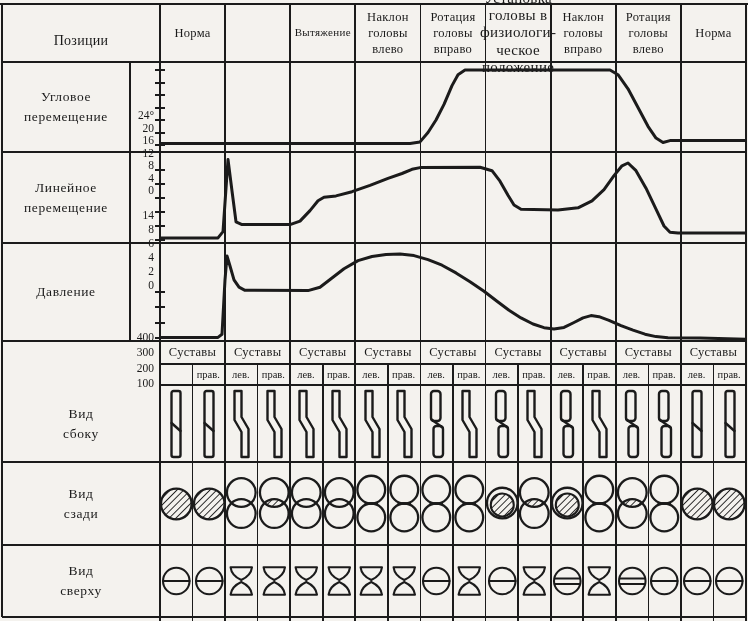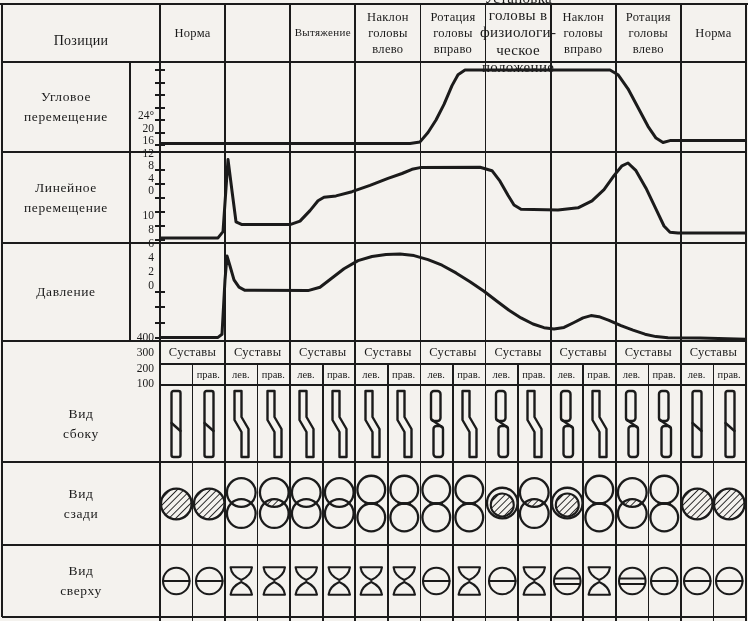--- a/index.html
+++ b/index.html
@@ -110,21 +110,21 @@
     <div class="ln" style="left: 155px; top: 106.5px; width: 10px; height: 2px;"></div>
     <div class="tick" style="left: 132px; top: 114px; width: 22px;">8</div>
     <div class="ln" style="left: 155px; top: 119px; width: 10px; height: 2px;"></div>
     <div class="tick" style="left: 132px; top: 126.5px; width: 22px;">4</div>
     <div class="ln" style="left: 155px; top: 131.5px; width: 10px; height: 2px;"></div>
     <div class="tick" style="left: 132px; top: 139px; width: 22px;">0</div>
     <div class="ln" style="left: 155px; top: 144px; width: 10px; height: 2px;"></div>
     <svg width="586" height="90" viewBox="0 0 586 90" style="position: absolute; left: 160px; top: 62px; overflow: hidden;">
       <path d="M0.0,81.4 L250.0,81.4 L260.0,79.9 L268.0,70.5 L276.0,58.0 L284.0,42.4 L292.0,23.6 L298.0,12.7 L305.0,8.0 L450.0,8.0 L458.0,12.7 L468.0,26.8 L478.0,45.5 L488.0,64.3 L496.0,76.1 L503.0,80.5 L510.0,78.6 L586.0,78.6 " fill="none" stroke="#1b1b1b" stroke-width="3" stroke-linejoin="round" stroke-linecap="round"></path>
     </svg>
-    <div class="tick" style="left: 132px; top: 164px; width: 22px;">10</div>
+    <div class="tick" style="left: 132px; top: 164px; width: 22px;">14</div>
     <div class="ln" style="left: 155px; top: 169px; width: 10px; height: 2px;"></div>
     <div class="tick" style="left: 132px; top: 178px; width: 22px;">8</div>
     <div class="ln" style="left: 155px; top: 183px; width: 10px; height: 2px;"></div>
     <div class="tick" style="left: 132px; top: 192px; width: 22px;">6</div>
     <div class="ln" style="left: 155px; top: 197px; width: 10px; height: 2px;"></div>
     <div class="tick" style="left: 132px; top: 206px; width: 22px;">4</div>
     <div class="ln" style="left: 155px; top: 211px; width: 10px; height: 2px;"></div>
     <div class="tick" style="left: 132px; top: 220px; width: 22px;">2</div>
     <div class="ln" style="left: 155px; top: 225px; width: 10px; height: 2px;"></div>
     <div class="tick" style="left: 132px; top: 234px; width: 22px;">0</div>

